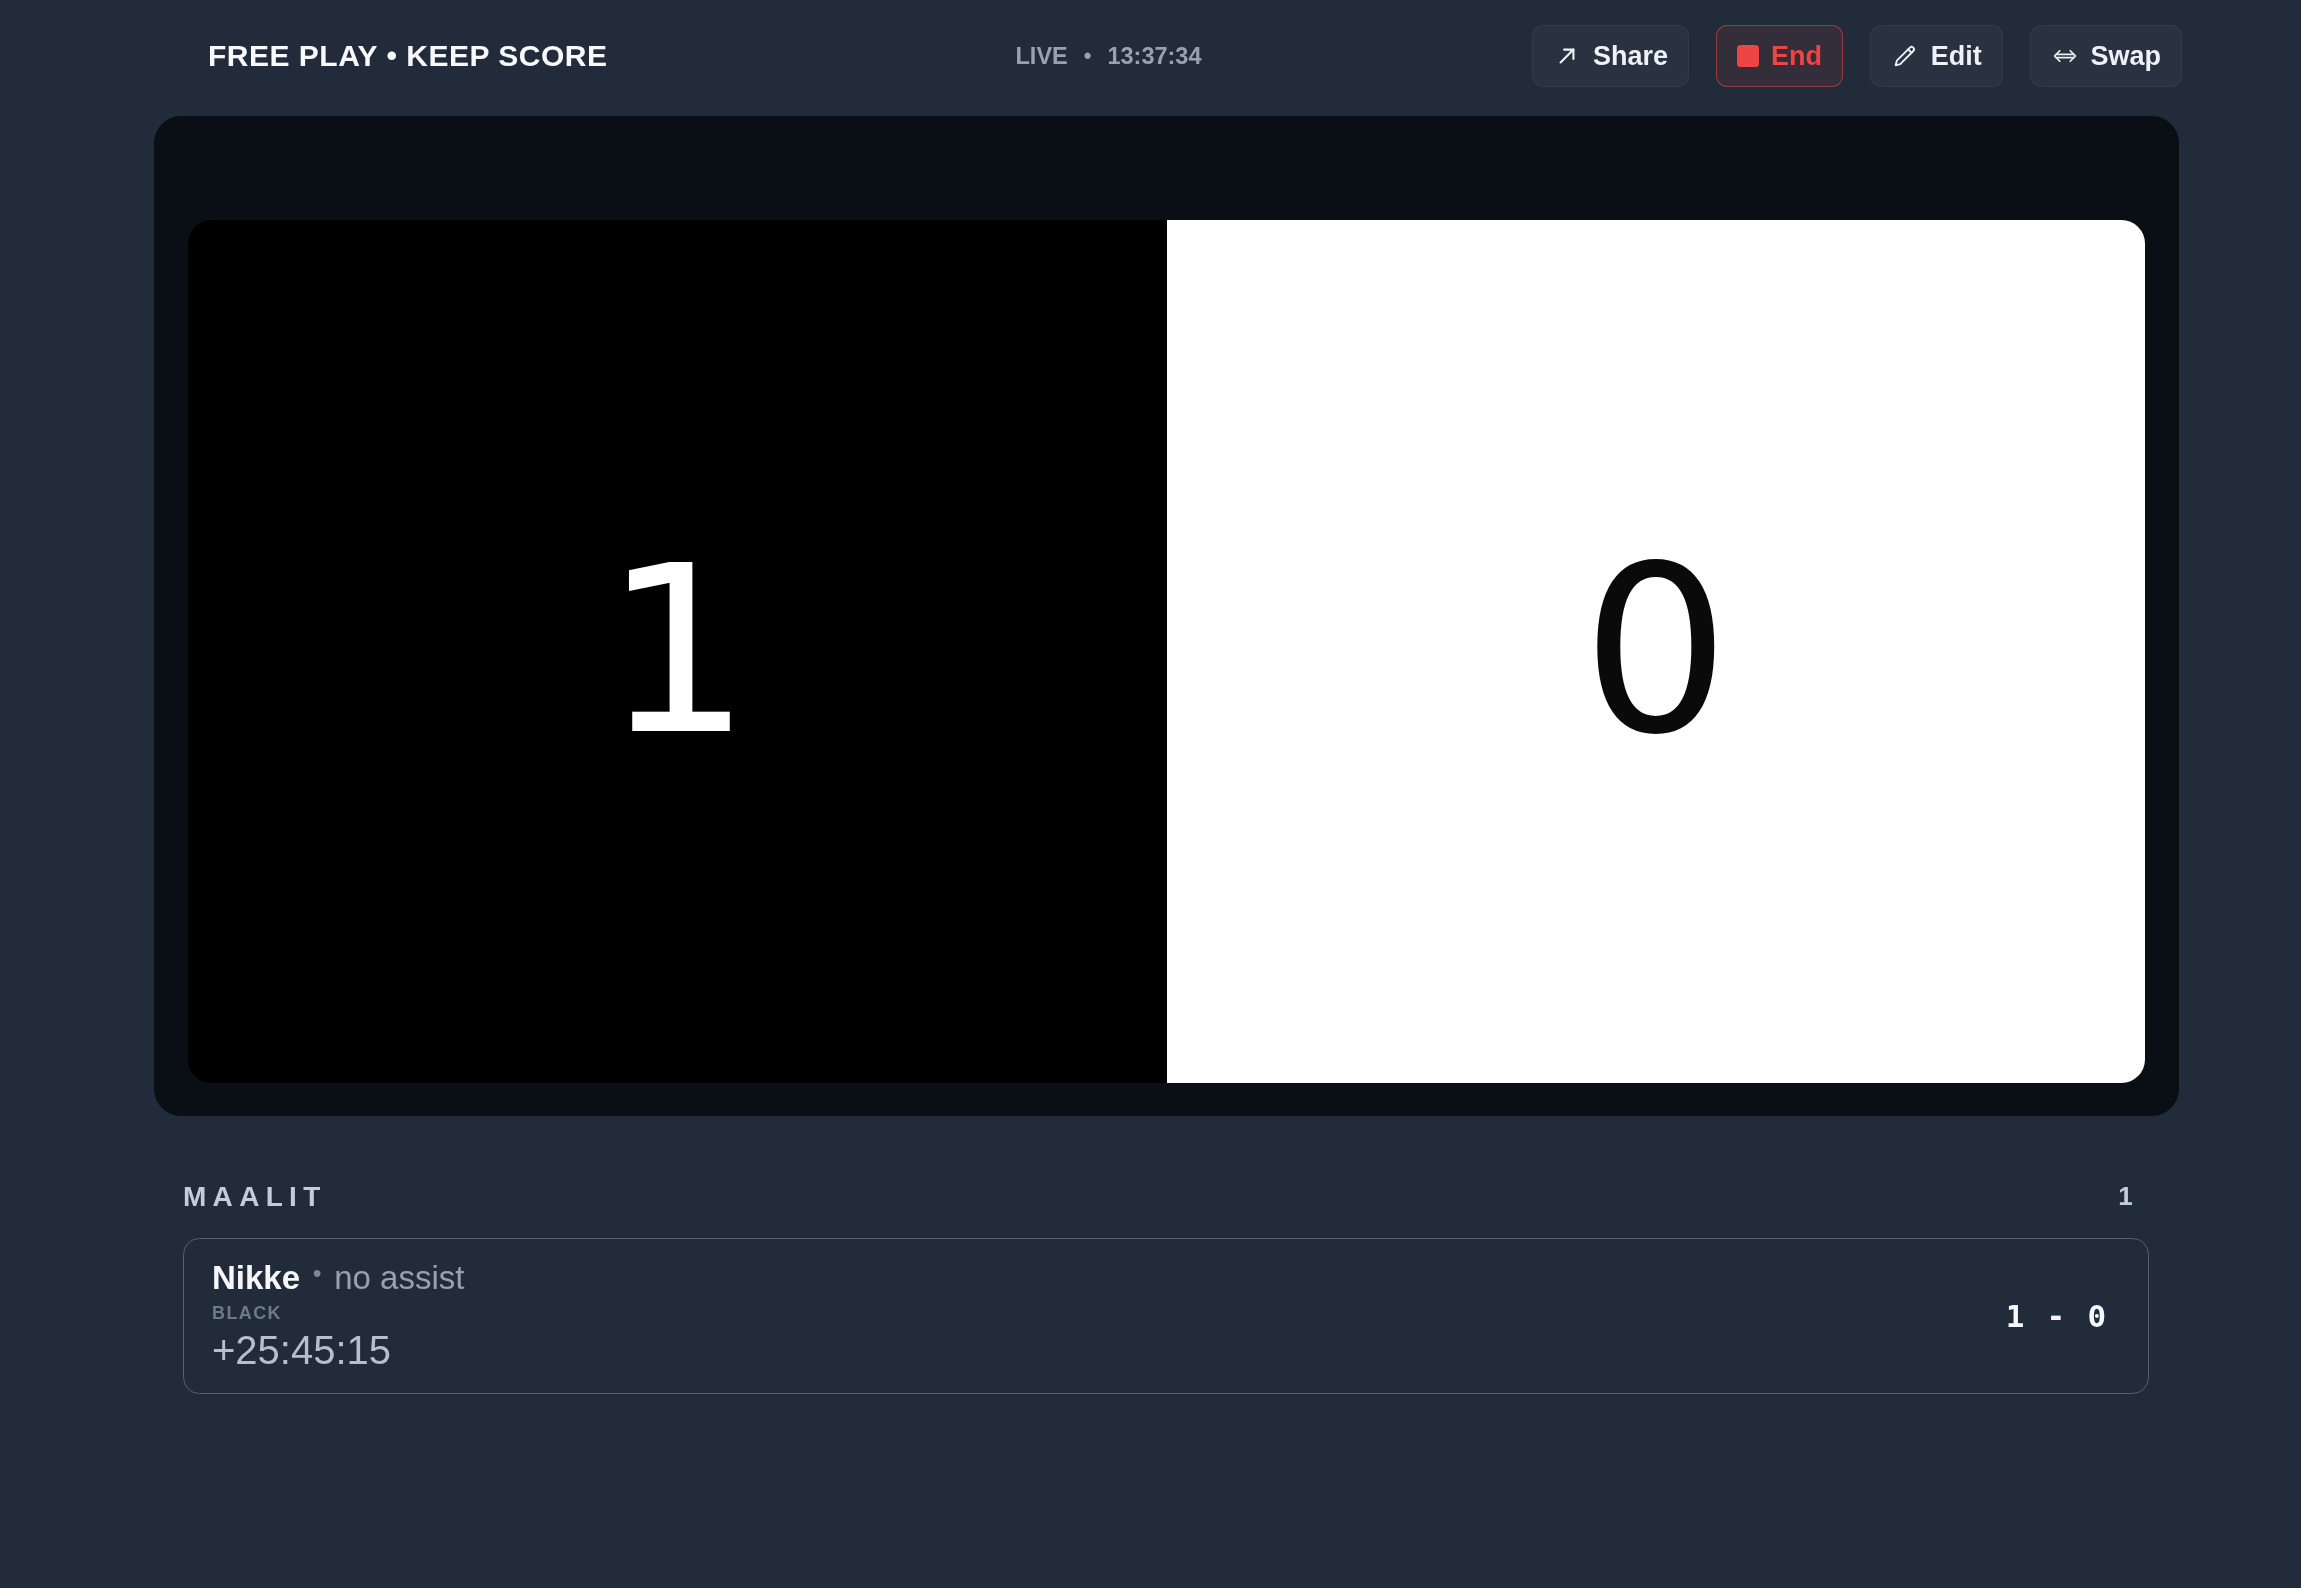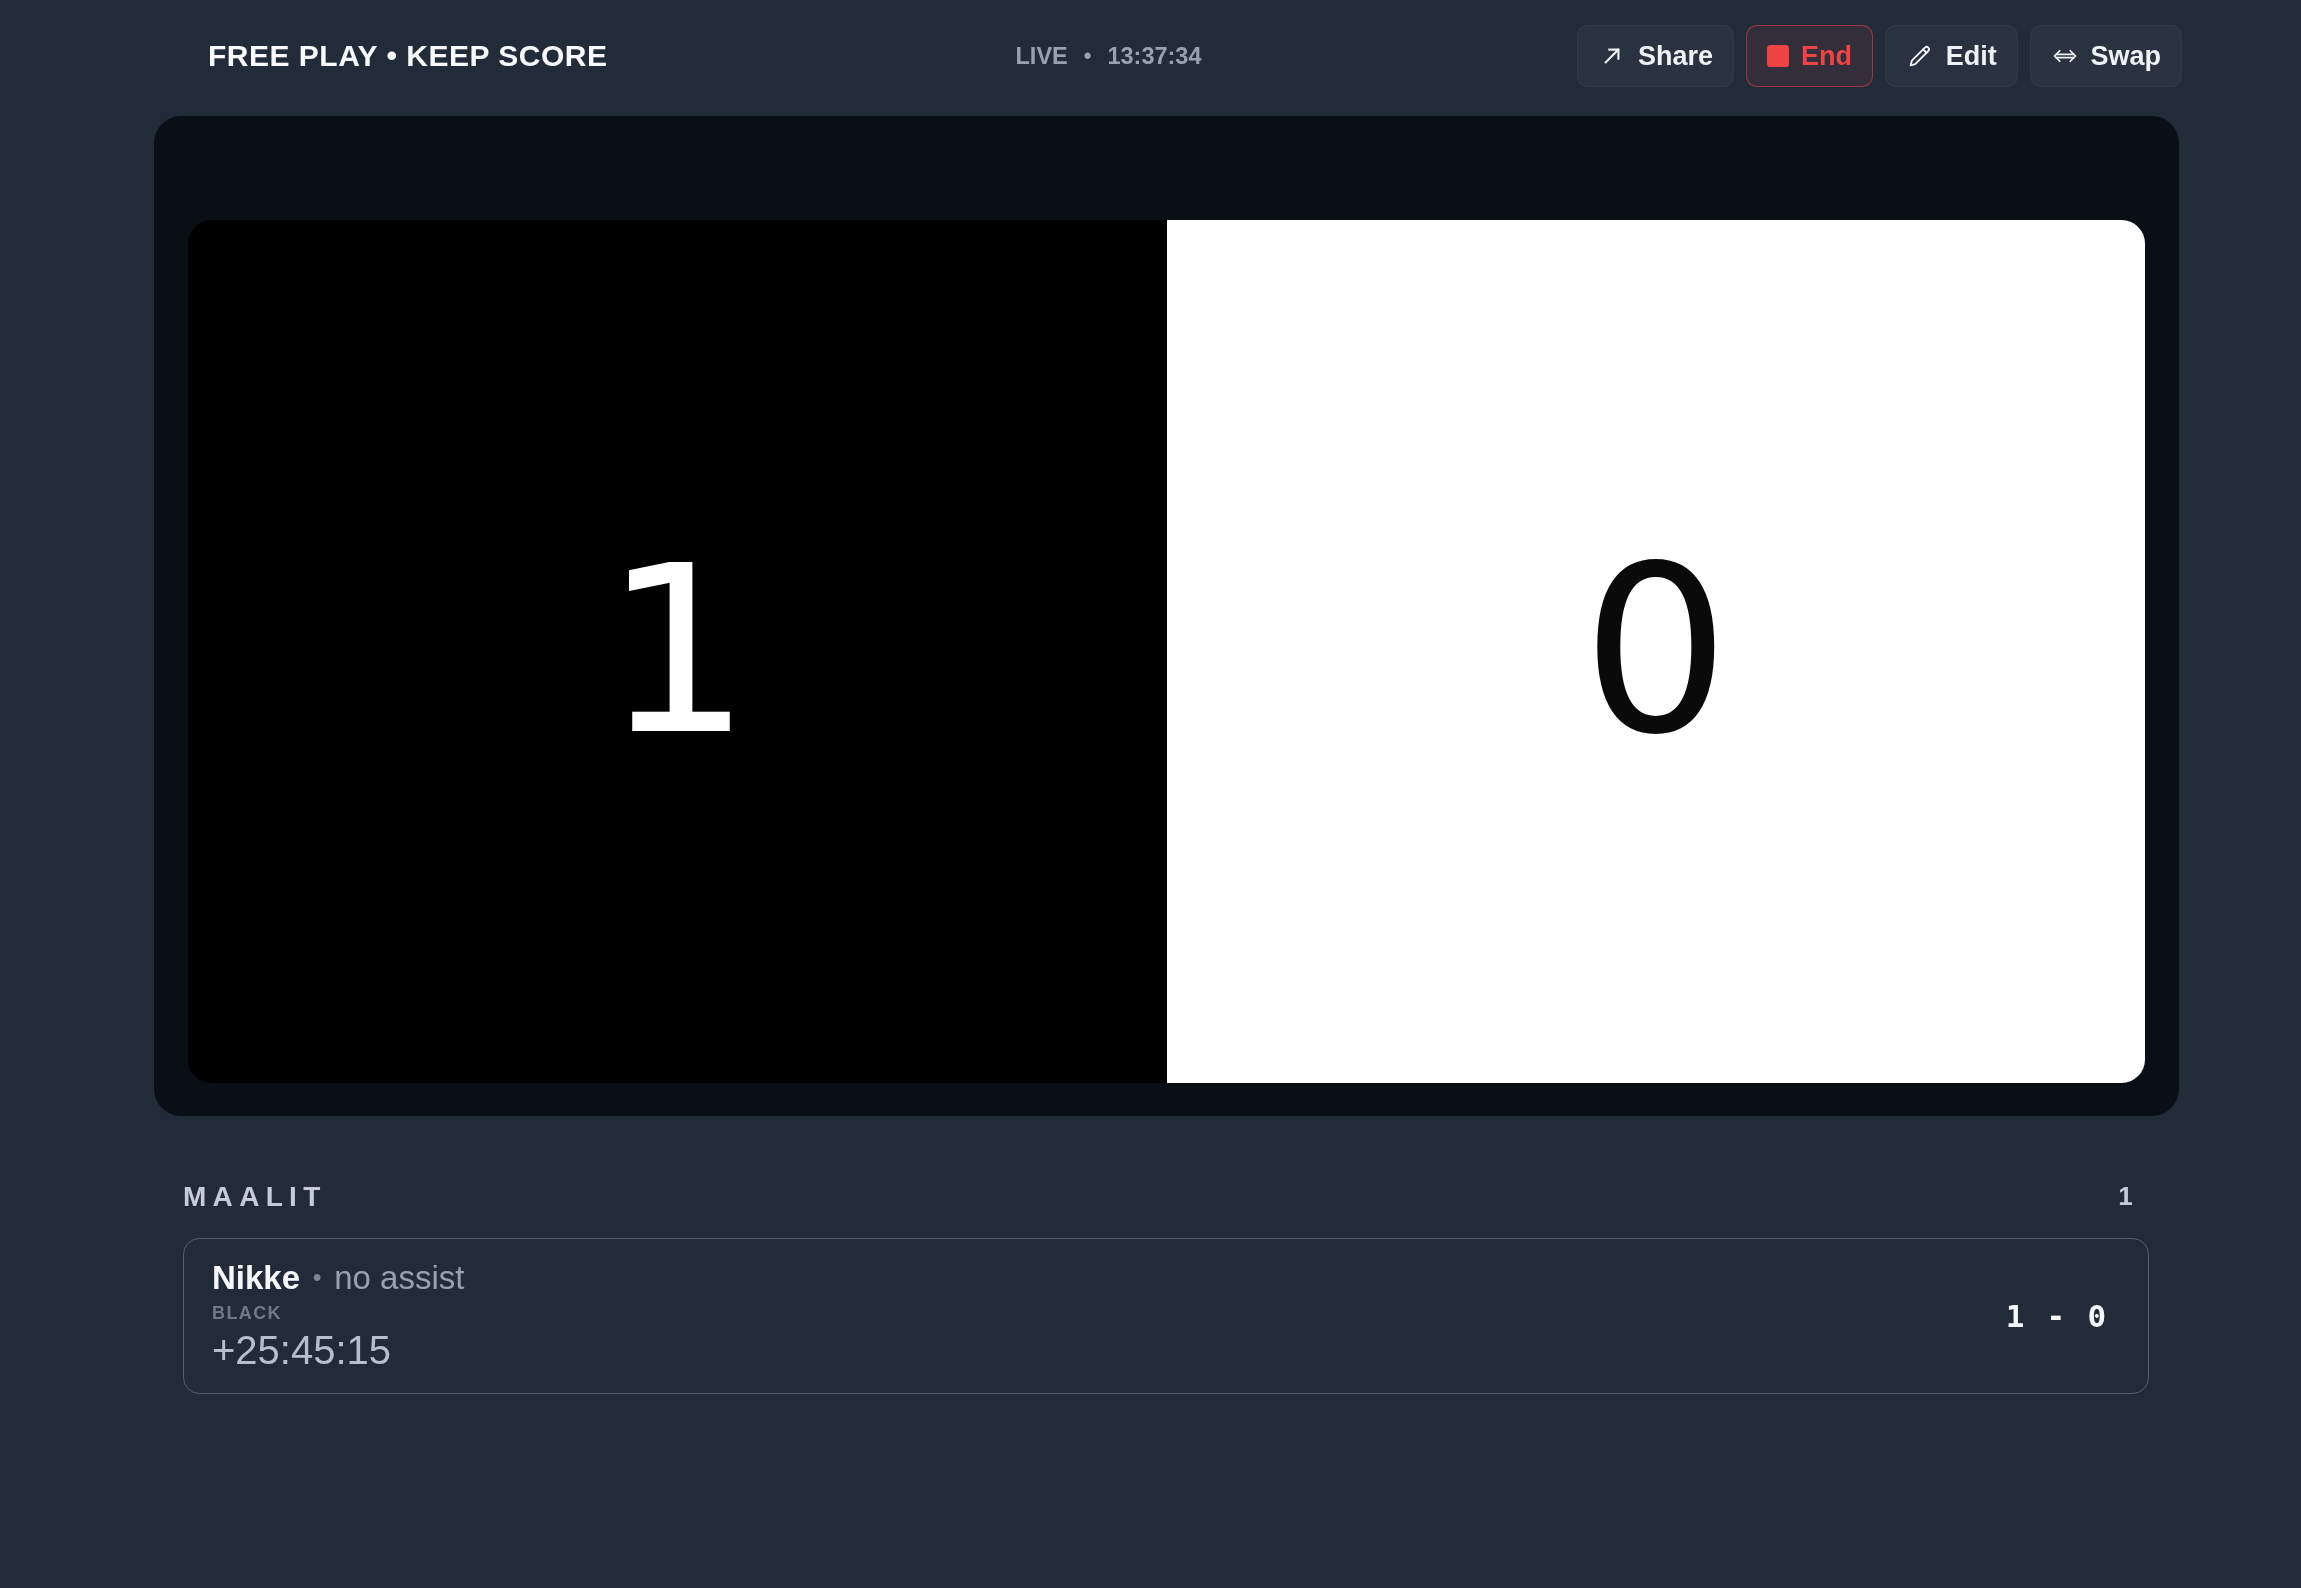--- a/index.html
+++ b/index.html
@@ -37,21 +37,21 @@
     font-size: 23.5px;
     font-weight: 600;
     color: #97a1b0;
     white-space: nowrap;
   }
   .header-live .dot { font-size: 22px; line-height: 1; }
   .header-actions {
     margin-left: auto;
     display: flex;
     align-items: flex-start;
-    gap: 12px;
+    gap: 27px;
   }
   .btn {
     display: flex;
     align-items: center;
     gap: 11.8px;
     height: 62px;
     padding: 0 20px;
     border-radius: 11px;
     background: rgba(255,255,255,0.035);
     border: 0.9px solid rgba(255,255,255,0.045);
@@ -130,21 +130,21 @@
     min-height: 141px;
     border: 0.9px solid #556070;
     border-radius: 16.3px;
     padding: 20px 40px 20px 28px;
     display: flex;
     align-items: center;
     justify-content: space-between;
   }
   .goal-line1 {
     display: flex;
-    align-items: center;
+    align-items: flex-start;
     gap: 12.7px;
     font-size: 33px;
     font-weight: 500;
     color: #98a1ae;
   }
   .goal-scorer { color: #f5f7fa; font-weight: 700; }
   .goal-bullet { font-size: 25px; color: #7d8795; }
   .goal-team {
     margin-top: 6.3px;
     font-size: 18px;

